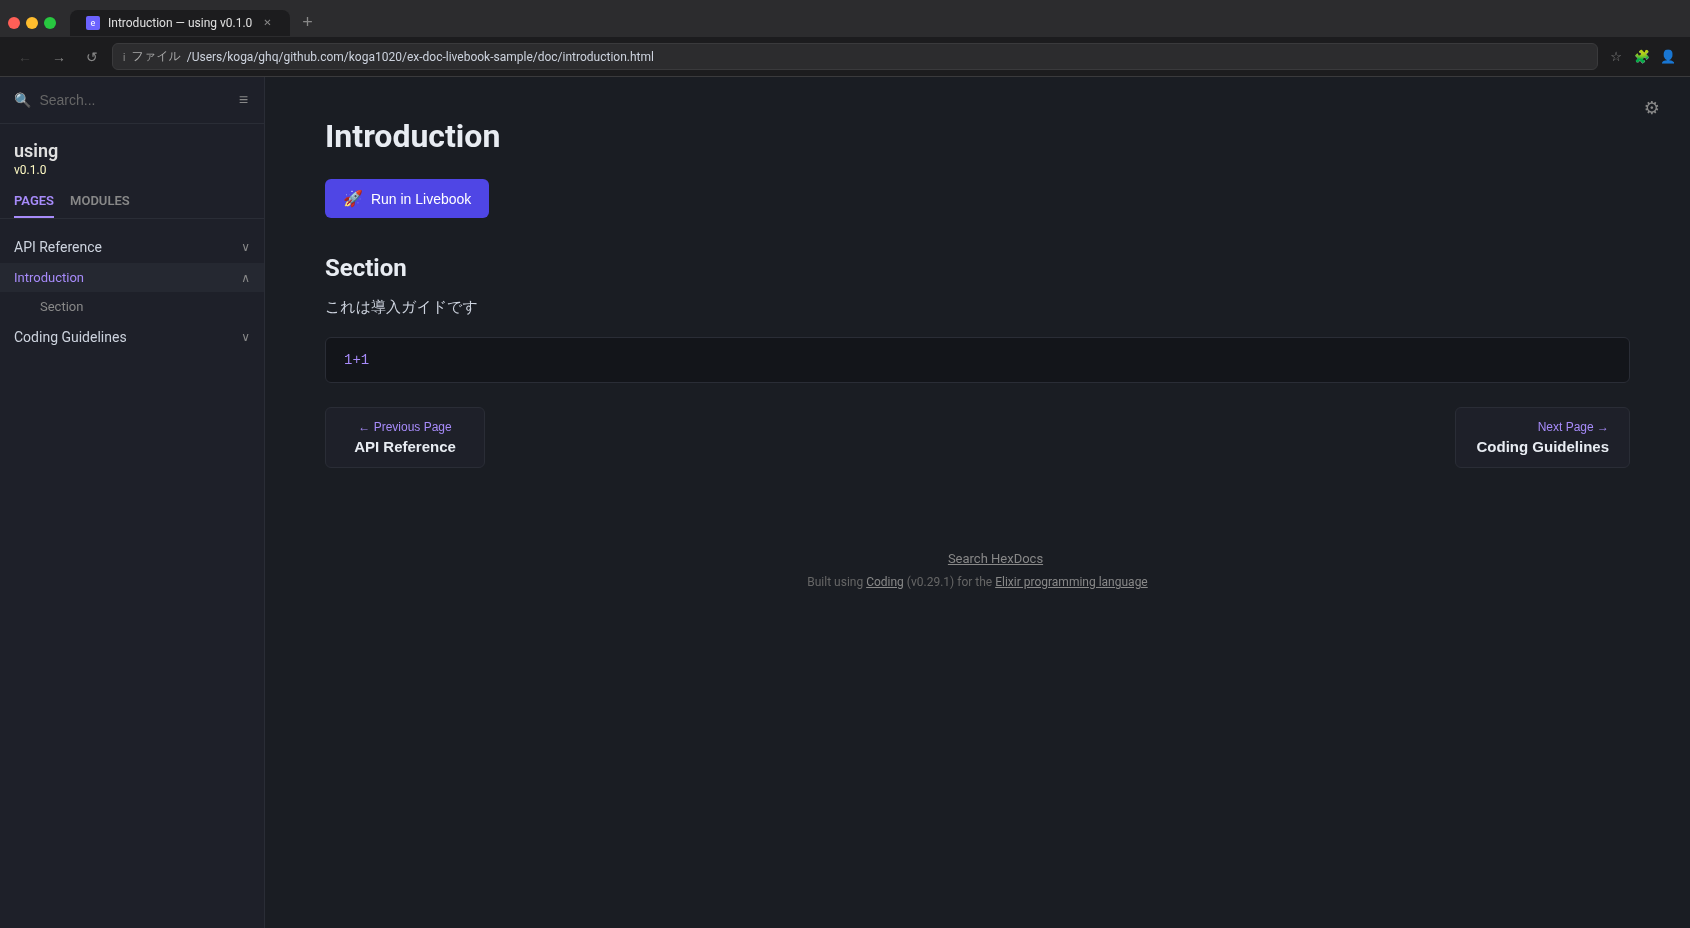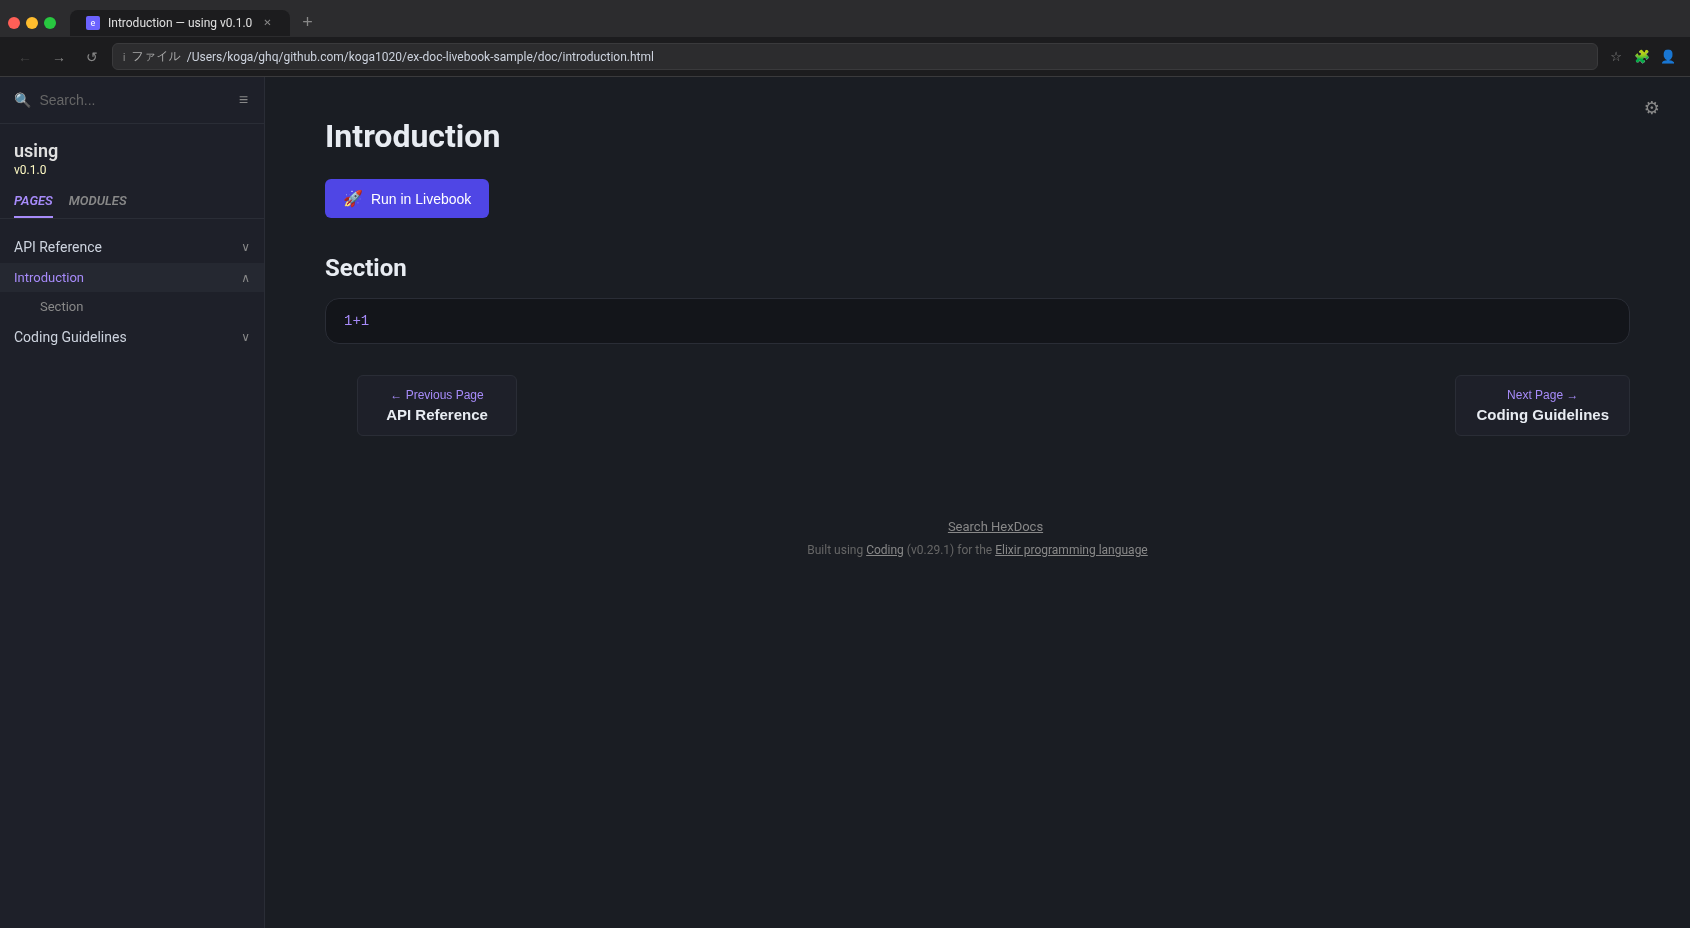--- a/index.html
+++ b/index.html
@@ -187,21 +187,20 @@
       font-size: 12px;
       color: #fef9c3;
       margin-top: 2px;
     }
     .sidebar-tabs {
       display: flex;
       padding: 0 14px;
       gap: 16px;
       border-bottom: 1px solid #2a2d36;
       margin-bottom: 8px;
-      font-style: italic;
     }
     .sidebar-tab {
       font-size: 13px;
       font-weight: 600;
       padding: 8px 0;
       cursor: pointer;
       color: #888;
       border-bottom: 2px solid transparent;
     }
     .sidebar-tab.active {
@@ -286,42 +285,41 @@
       margin-bottom: 16px;
     }
     .section-text {
       font-size: 15px;
       color: #cdd3de;
       margin-bottom: 20px;
     }
     .code-block {
       background: #13151a;
       border: 1px solid #2a2d36;
-      border-radius: 14px;
+      border-radius: 6px;
       padding: 14px 18px;
       font-family: 'Menlo', 'Monaco', 'Courier New', monospace;
       font-size: 14px;
       color: #a78bfa;
-      margin-bottom: 31px;
+      margin-bottom: 24px;
     }
 
     
     .nav-buttons {
       display: flex;
       justify-content: space-between;
       margin-bottom: 60px;
     }
     .nav-page-btn {
       border: 1px solid #2a2d36;
       border-radius: 6px;
       padding: 12px 20px;
       background: #1e2029;
       cursor: pointer;
       min-width: 160px;
-      margin-left: 32px;
     }
     .nav-page-btn-label {
       font-size: 12px;
       color: #a78bfa;
       margin-bottom: 4px;
     }
     .nav-page-btn-title {
       font-size: 15px;
       font-weight: 600;
       color: #e8ecf2;
@@ -422,31 +420,32 @@
 
     <h1 class="page-title">Introduction</h1>
 
     <button class="livebook-btn">
       <span class="livebook-icon">🚀</span>
       <span>Run in Livebook</span>
     </button>
 
     <h2 class="section-heading">Section</h2>
 
+    <p class="section-text">これは導入ガイドです</p>
 
     <div class="code-block">
       <span>1+1</span>
     </div>
 
     <div class="nav-buttons">
       <button class="nav-page-btn">
         <div class="nav-page-btn-label">← Previous Page</div>
         <div class="nav-page-btn-title">API Reference</div>
       </button>
-      <button class="nav-page-btn" style="">
+      <button class="nav-page-btn" style="text-align:right;">
         <div class="nav-page-btn-label">Next Page →</div>
         <div class="nav-page-btn-title">Coding Guidelines</div>
       </button>
     </div>
 
     <div class="footer">
       <a class="footer-link">Search HexDocs</a>
       <div class="footer-text">
         <span>Built using </span><a class="footer-text">Coding</a><span> (v0.29.1) for the </span><a class="footer-text">Elixir programming language</a>
       </div>

